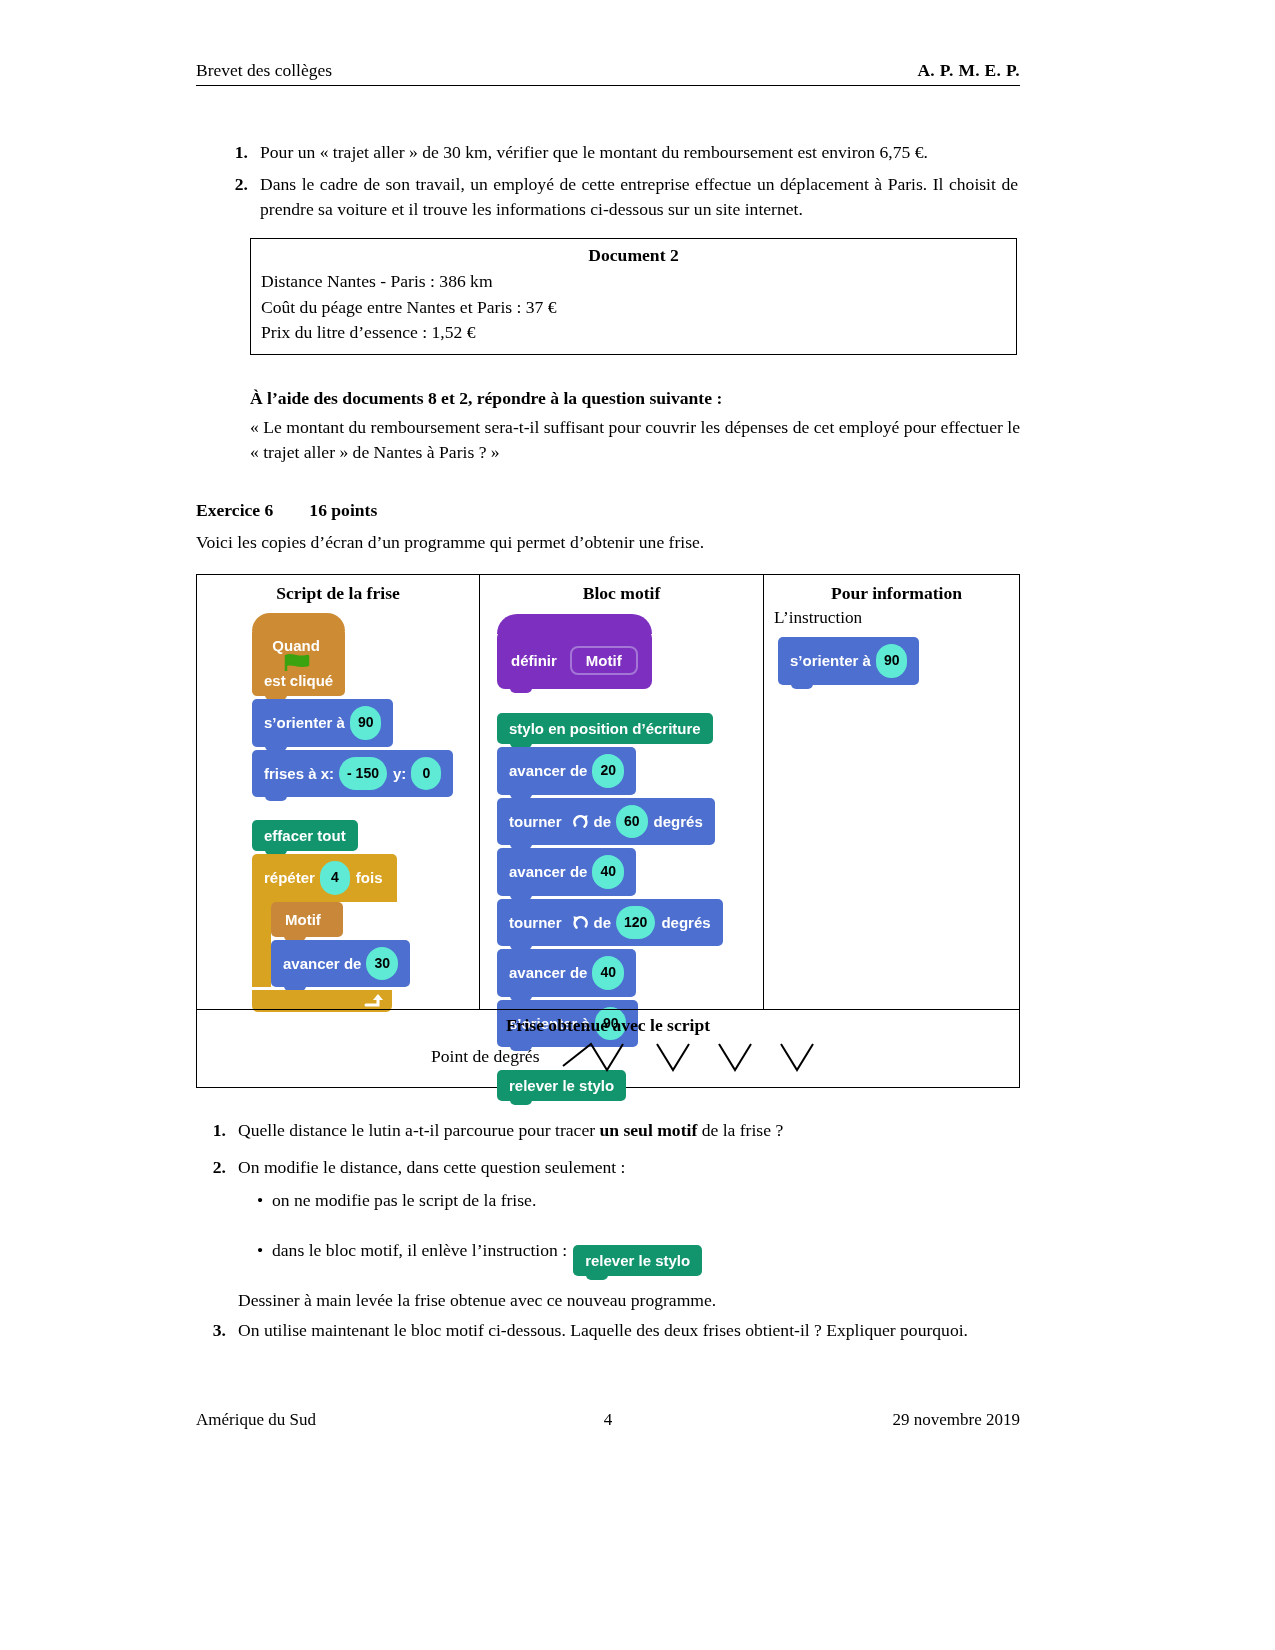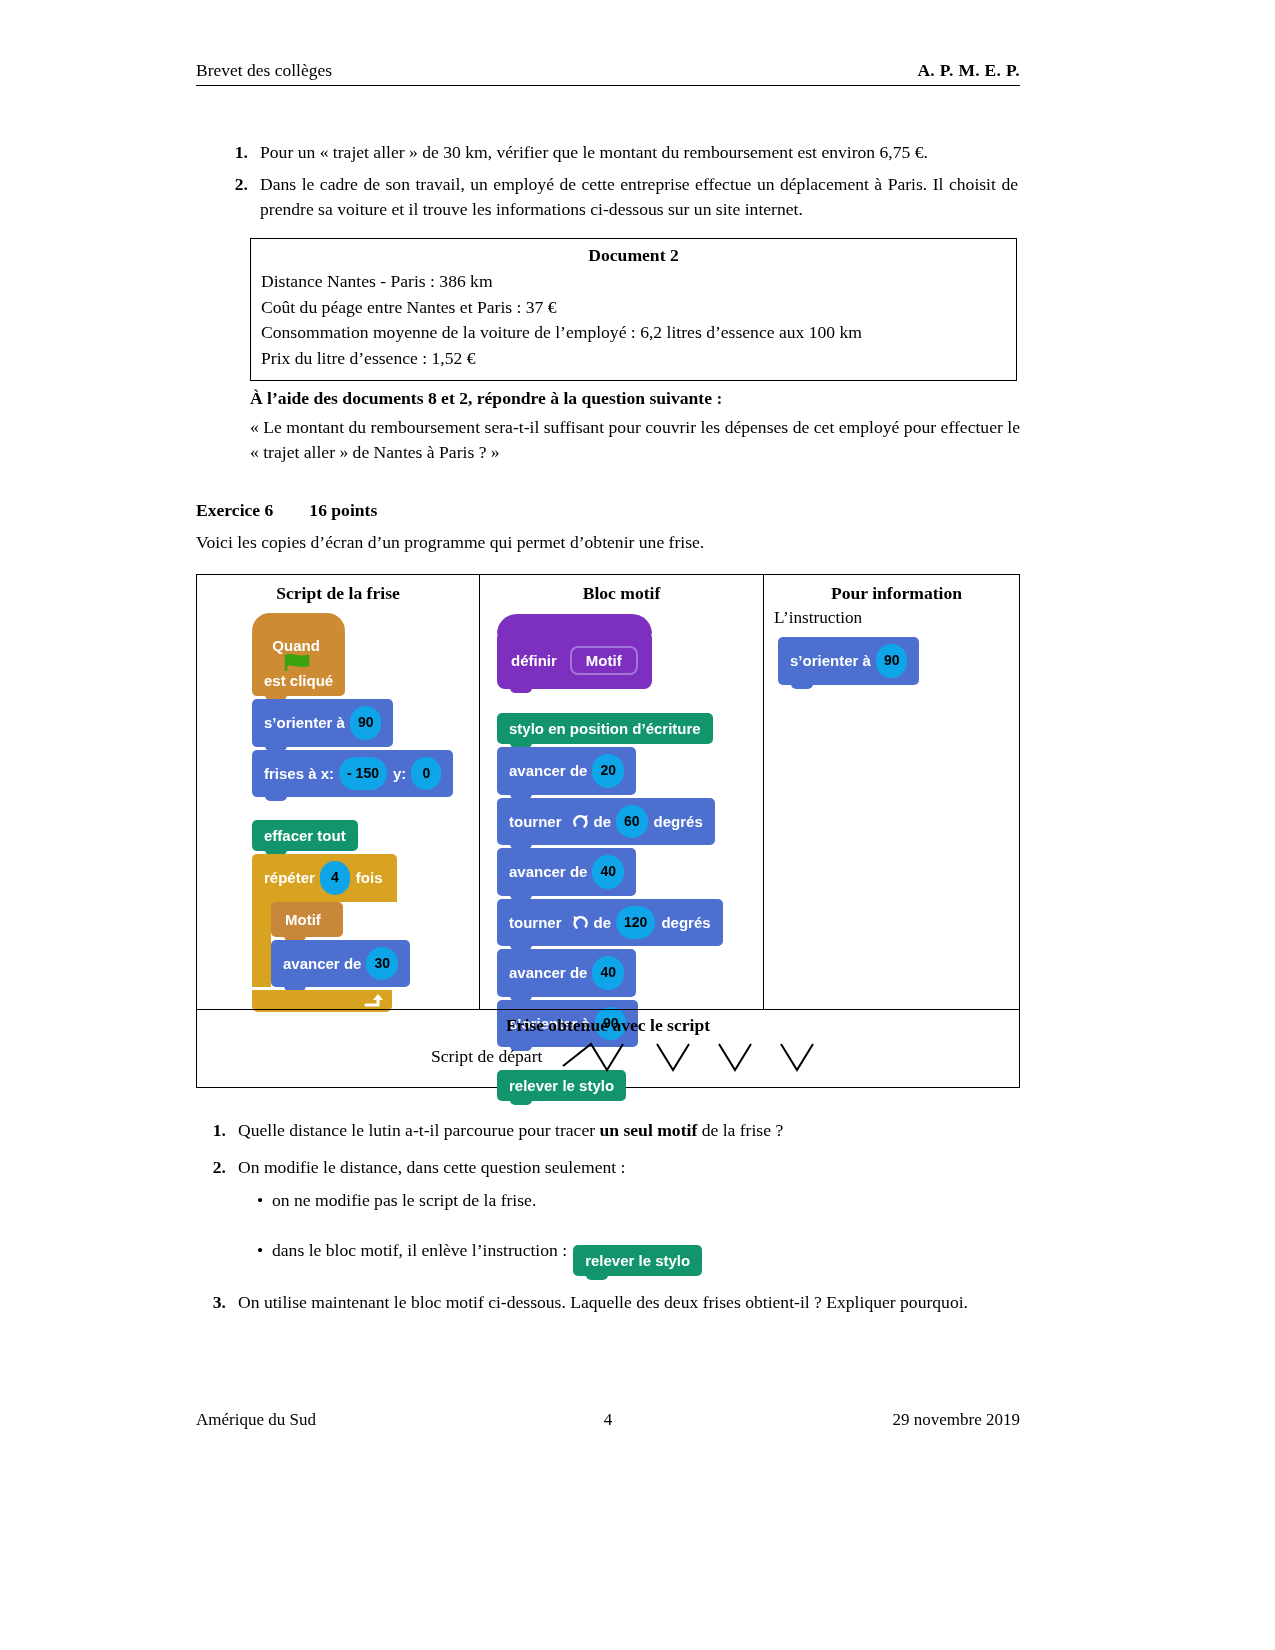--- a/index.html
+++ b/index.html
@@ -80,21 +80,21 @@
     background:inherit;
   }
   .c-motion { background:#4c6fd0; }
   .c-pen    { background:#12956d;margin-top:20px; }
   .c-ctrl   { background:#d9a322; }
   .c-event  { background:#cd8b33;flex-direction:column; }
   .c-more   { background:#7d2fbf; }
   .c-mypart { background:#c98739; }
 
   .oval { display:inline-flex; align-items:center; justify-content:center;
-          background:#0ea5e9; color:#000; border-radius:999px;
+          background:#5eead4; color:#000; border-radius:999px;
           font-family:"Liberation Sans", sans-serif; font-weight:bold;
           font-size:14px; padding:8px 8px; min-width:14px;
           line-height:1.25; }
 
   
   .hat { border-radius:5px; padding-top:9px; position:relative; }
   .hat::before{
     content:""; position:absolute; left:0; right:0; top:-15px; height:18px;
     background:inherit; border-radius:40px 40px 0 0;
   }
@@ -147,21 +147,20 @@
     <div class="numitem">
       <span class="num">2.</span>
       <span class="txt">Dans le cadre de son travail, un employé de cette entreprise effectue un déplacement à Paris. Il choisit de prendre sa voiture et il trouve les informations ci-dessous sur un site internet.</span>
     </div>
   </div>
 
   <div class="doc2">
     <div class="doc-title">Document 2</div>
     <div class="doc-line">Distance Nantes - Paris : 386 km</div>
     <div class="doc-line">Coût du péage entre Nantes et Paris : 37 €</div>
-    <div class="doc-line">Consommation moyenne de la voiture de l’employé : 6,2 litres d’essence aux 100 km</div>
     <div class="doc-line">Prix du litre d’essence : 1,52 €</div>
   </div>
 
   <div class="aide">
     <div class="aide-t">À l’aide des documents 8 et 2, répondre à la question suivante :</div>
     <div class="aide-q">« Le montant du remboursement sera-t-il suffisant pour couvrir les dépenses de cet employé pour effectuer le « trajet aller » de Nantes à Paris ? »</div>
   </div>
 
   <div class="ex-head">
     <span>Exercice 6</span>
@@ -342,21 +341,21 @@
             <span class="oval">90</span>
           </div>
         </div>
       </div>
 
     </div>
 
     <div class="table-bot">
       <div class="frise-title">Frise obtenue avec le script</div>
       <div style="position:relative; height:46px;">
-        <span class="pdd" style="left:234px; top:10px;">Script de départ</span>
+        <span class="pdd" style="left:234px; top:10px;">Point de degrés</span>
         <svg style="position:absolute; left:364px; top:0px;" width="260" height="44" viewBox="0 0 260 44">
           <g fill="none" stroke="#000" stroke-width="2">
             <path d="M2 30 L30 8 L46 34 L62 8"></path>
             <path d="M96 8 L112 34 L128 8"></path>
             <path d="M158 8 L174 34 L190 8"></path>
             <path d="M220 8 L236 34 L252 8"></path>
           </g>
         </svg>
       </div>
     </div>
@@ -384,20 +383,21 @@
         <span class="dot">•</span>
         <span>dans le bloc motif, il enlève l’instruction :</span>
         <span class="inline-blk">
           <span class="sb stack c-pen">
             <span class="lbl">relever le stylo</span>
           </span>
         </span>
       </div>
     </div>
 
+    <div class="dessiner">Dessiner à main levée la frise obtenue avec ce nouveau programme.</div>
 
     <div class="numitem body-text">
       <span class="num">3.</span>
       <span class="txt">On utilise maintenant le bloc motif ci-dessous. Laquelle des deux frises obtient-il ? Expliquer pourquoi.</span>
     </div>
   </div>
 
   <div class="ftr">
     <span>Amérique du Sud</span>
     <span class="mid">4</span>

